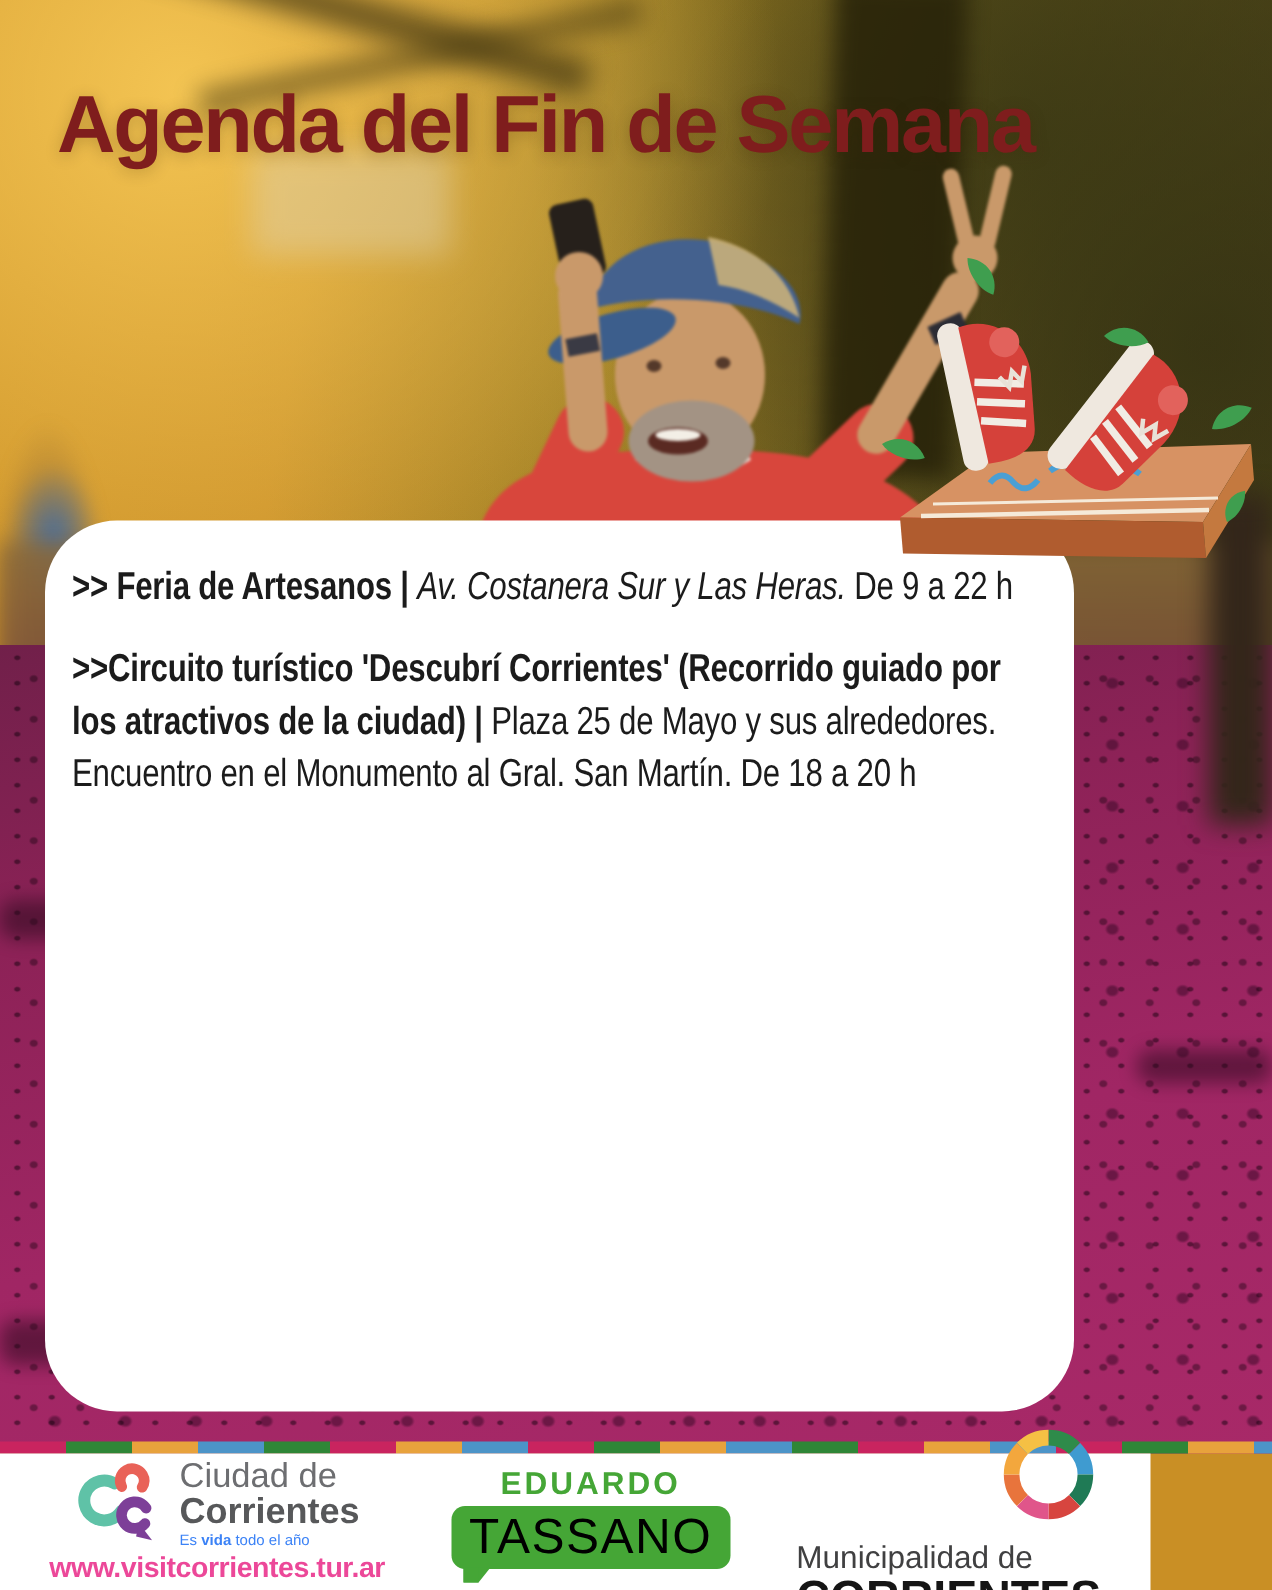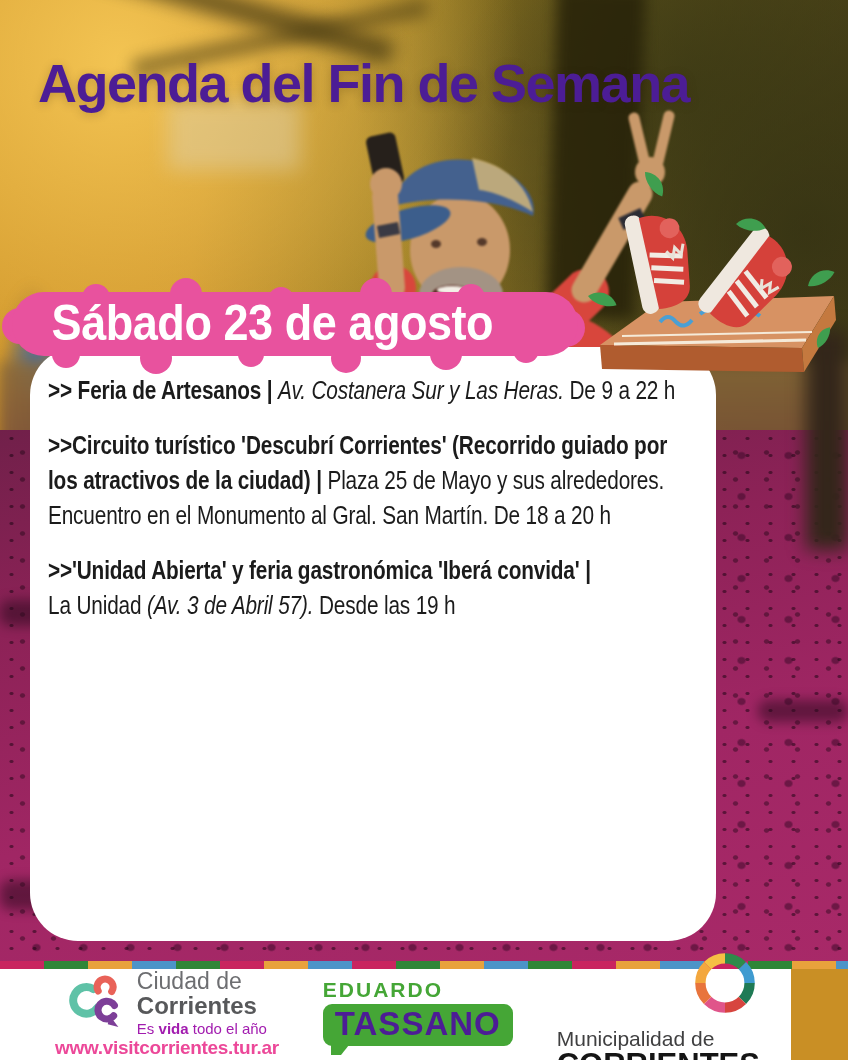--- a/index.html
+++ b/index.html
@@ -34,21 +34,21 @@
       radial-gradient(rgba(20,2,14,.5) 1.5px, transparent 2.6px) 0 0/23px 17px,
       radial-gradient(rgba(20,2,14,.4) 2px, transparent 3.2px) 7px 9px/31px 27px,
       radial-gradient(rgba(62,10,42,.55) 3px, transparent 5px) 13px 5px/47px 41px,
       linear-gradient(170deg,#71204a 0%,#8d2257 30%,#a02664 62%,#a82968 100%);}
   .road-streak{position:absolute;background:#2c0a1e;filter:blur(6px);opacity:.55;border-radius:10px;}
   .dark-right{position:absolute;right:0;top:330px;width:42px;height:220px;background:#33261a;filter:blur(9px);}
 
   .art{position:absolute;left:0;top:0;pointer-events:none;}
 
   
-  .title{position:absolute;left:38px;top:52px;color:#4c1d95;font-weight:bold;
+  .title{position:absolute;left:38px;top:52px;color:#7f1d1d;font-weight:bold;
          font-size:54px;letter-spacing:-1.5px;white-space:nowrap;
          text-shadow:0 2px 10px rgba(60,40,0,.25);}
   .subtitle{position:absolute;left:40px;top:120px;color:#ffffff;font-size:31px;
             letter-spacing:-0.5px;white-space:nowrap;text-shadow:0 2px 8px rgba(60,40,0,.25);}
 
   
   .badge{position:absolute;left:12px;top:292px;width:566px;height:64px;border-radius:32px;z-index:6;}
   .badge-fill,.badge-bumps{position:absolute;border-radius:32px;inset:0;}
   .badge-bumps::before{content:"";position:absolute;left:-4px;top:16px;width:36px;height:36px;border-radius:50%;
     box-shadow:
@@ -67,32 +67,32 @@
         border-radius:48px;z-index:4;overflow:hidden;padding:26px 24px 0 18px;box-sizing:border-box;}
   .event{margin:0 0 20px 0;color:#1b1b1b;}
   .event-line{font-size:26px;line-height:35px;height:35px;white-space:nowrap;
               transform:scaleX(.8);transform-origin:0 0;letter-spacing:-0.2px;}
   .seg-b{font-weight:bold;}
   .seg-i{font-style:italic;}
 
   
   .stripe{position:absolute;left:0;top:961px;width:848px;height:8px;z-index:7;}
   .footer{position:absolute;left:0;top:969px;width:767px;height:91px;background:#ffffff;z-index:7;
-          display:flex;align-items:center;justify-content:center;gap:44px;padding-left:24px;}
+          display:flex;align-items:center;justify-content:center;gap:44px;}
   .brand-ciudad{display:flex;flex-direction:column;align-items:center;}
   .brand-ciudad .row{display:flex;align-items:center;gap:8px;}
   .ciudad-text{display:flex;flex-direction:column;line-height:1.04;}
   .ciudad-l1{font-size:23px;color:#6d6e71;}
   .ciudad-l2{font-size:24px;color:#57585a;font-weight:bold;}
-  .ciudad-l3{font-size:15px;color:#a21caf;margin-top:2px;}
+  .ciudad-l3{font-size:10px;color:#3b82f6;margin-top:2px;}
   .ciudad-url{font-size:19px;font-weight:bold;color:#ec4899;margin-top:1px;letter-spacing:-0.3px;}
-  .brand-tassano{display:flex;flex-direction:column;align-items:flex-start;margin-top:-6px;}
+  .brand-tassano{display:flex;flex-direction:column;align-items:center;margin-top:-6px;}
   .tassano-top{font-size:21px;font-weight:bold;letter-spacing:2px;}
   .tassano-box{position:relative;border-radius:9px;padding:1px 12px 3px 12px;margin-top:2px;}
-  .tassano-box span{font-size:33px;font-weight:bold;color:#4c1d95;letter-spacing:1px;}
+  .tassano-box span{font-size:33px;font-weight:normal;color:#000000;letter-spacing:1px;}
   .tassano-box::after{content:"";position:absolute;left:8px;bottom:-9px;width:0;height:0;
       border:10px solid transparent;border-top-color:inherit;border-left-color:inherit;
       border-bottom-width:0;border-right-width:8px;}
   .brand-muni{display:flex;align-items:flex-end;gap:10px;flex-direction:column;}
   .muni-text{display:flex;flex-direction:column;line-height:1.02;}
   .muni-l1{font-size:21px;color:#404041;}
   .muni-l2{font-size:31px;font-weight:900;color:#151515;letter-spacing:0px;}
 </style>
 </head>
 <body>
@@ -147,32 +147,23 @@
   <div class="card">
     <div>
         <div class="event">
           <div class="event-line"><span class="seg-b">&gt;&gt; Feria de Artesanos | </span><span class="seg-i">Av. Costanera Sur y Las Heras.</span><span class="seg-r"> De 9 a 22 h</span></div>
         </div>
         <div class="event">
           <div class="event-line"><span class="seg-b">&gt;&gt;Circuito turístico 'Descubrí Corrientes' (Recorrido guiado por</span></div>
           <div class="event-line"><span class="seg-b">los atractivos de la ciudad) | </span><span class="seg-r">Plaza 25 de Mayo y sus alrededores.</span></div>
           <div class="event-line"><span class="seg-r">Encuentro en el Monumento al Gral. San Martín. De 18 a 20 h</span></div>
         </div>
-        <div class="event">
-          <div class="event-line"><span class="seg-b">&gt;&gt;'Unidad Abierta' y feria gastronómica 'Iberá convida' |</span></div>
-          <div class="event-line"><span class="seg-r">La Unidad </span><span class="seg-i">(Av. 3 de Abril 57).</span><span class="seg-r"> Desde las 19 h</span></div>
-        </div>
       </div>
   </div>
 
-  <div class="badge">
-    <div class="badge-bumps"></div>
-    <div class="badge-fill" style="background: rgb(232, 82, 158);"></div>
-    <div class="badge-label">Sábado 23 de agosto</div>
-  </div>
 
   <svg class="art" width="848" height="1060" viewBox="0 0 848 1060" style="z-index:5">
 
     <polygon points="600,345 660,302 834,296 802,348" fill="#d79263"></polygon>
     <polygon points="600,345 802,348 804,372 602,369" fill="#b05c2f"></polygon>
     <polygon points="802,348 834,296 836,320 804,372" fill="#c4793f"></polygon>
     <line x1="614" y1="344" x2="806" y2="340" stroke="#f5ead9" stroke-width="3"></line>
     <line x1="622" y1="336" x2="812" y2="332" stroke="#f5ead9" stroke-width="2"></line>
     <path d="M660,322 q8,-10 16,0 q8,8 16,-2 M700,314 q10,-8 18,0 M742,318 q8,-10 18,-2" stroke="#4a9fd4" stroke-width="4" fill="none"></path>
 

